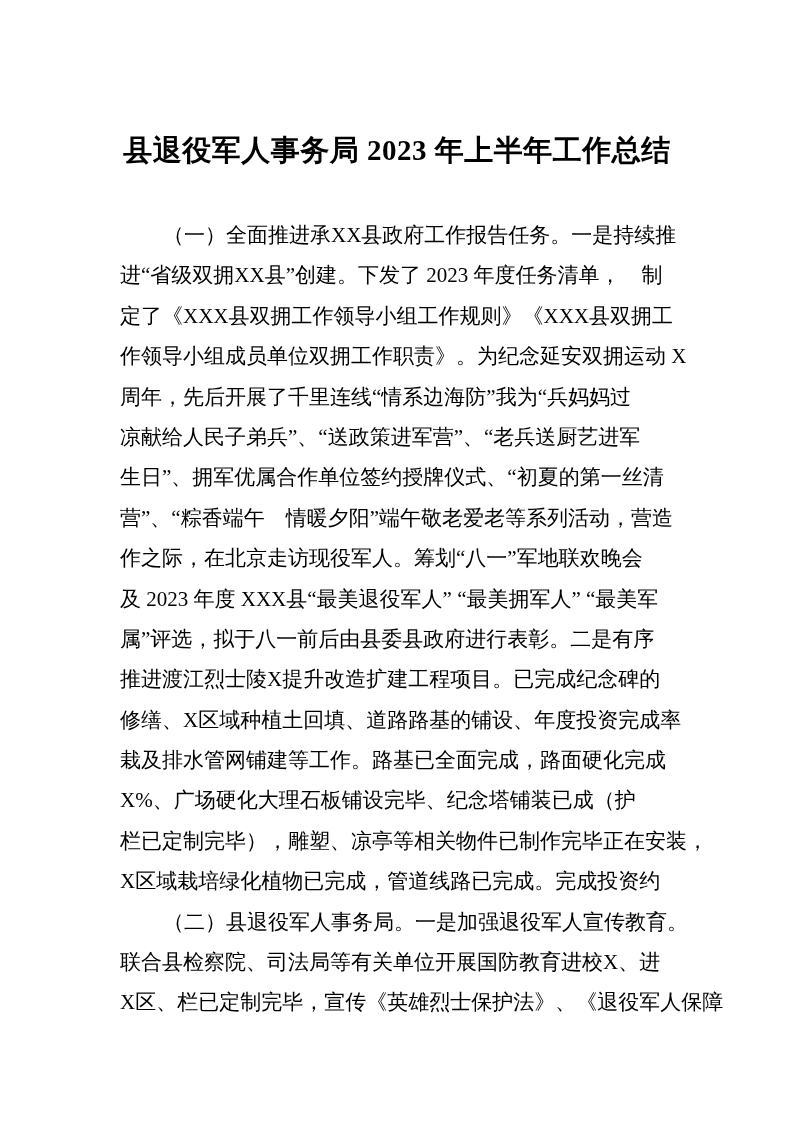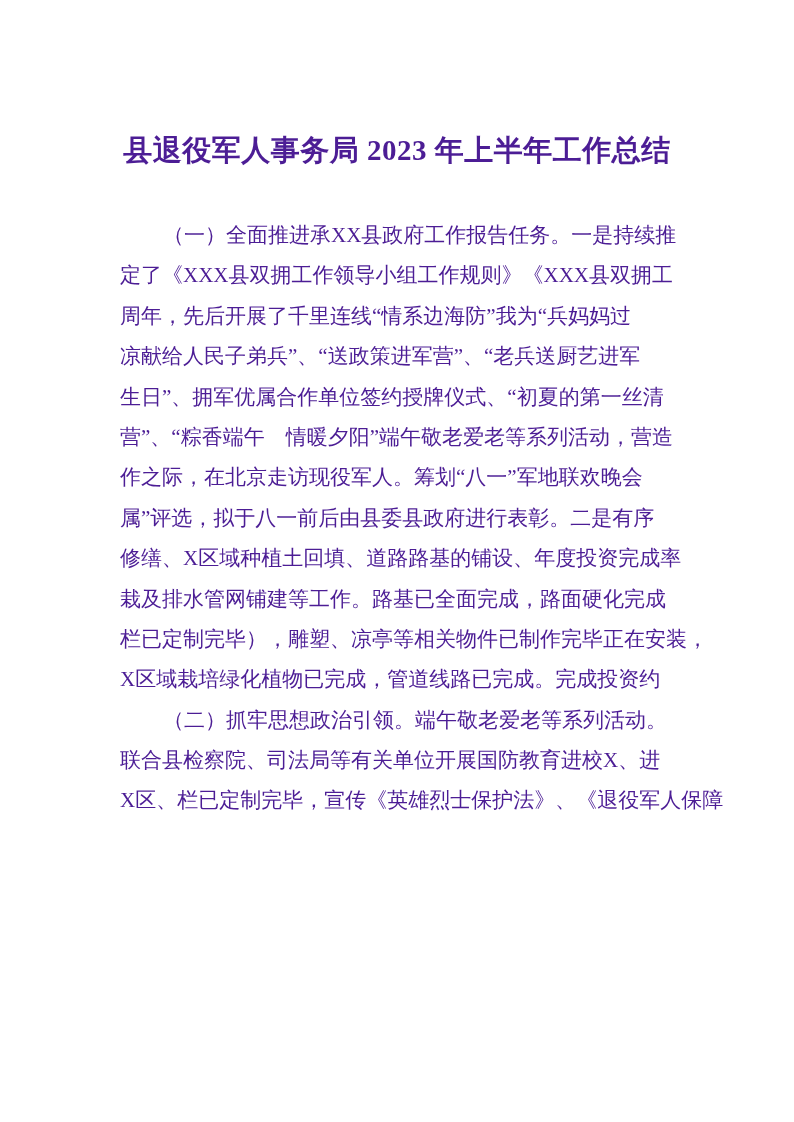--- a/index.html
+++ b/index.html
@@ -5,21 +5,21 @@
   html, body {
     margin: 0;
     padding: 0;
     background: #ffffff;
   }
   .page {
     position: relative;
     width: 794px;
     height: 1122px;
     background: #ffffff;
-    color: #4c1d95;
+    color: #000000;
     font-family: "Liberation Serif", "DejaVu Serif", serif;
     overflow: hidden;
   }
   .doc-title {
     position: absolute;
     top: 129px;
     left: 0;
     width: 100%;
     text-align: center;
     font-weight: 700;
@@ -44,28 +44,33 @@
     padding-left: 43px;
   }
 </style>
 </head>
 <body>
 
 <div class="page">
   <div class="doc-title">县退役军人事务局 2023 年上半年工作总结</div>
   <div class="doc-body">
       <div class="text-line indent">（一）全面推进承XX县政府工作报告任务。一是持续推</div>
+      <div class="text-line">进“省级双拥XX县”创建。下发了 2023 年度任务清单，　制</div>
       <div class="text-line">定了《XXX县双拥工作领导小组工作规则》《XXX县双拥工</div>
+      <div class="text-line">作领导小组成员单位双拥工作职责》。为纪念延安双拥运动 X</div>
       <div class="text-line">周年，先后开展了千里连线“情系边海防”我为“兵妈妈过</div>
       <div class="text-line">凉献给人民子弟兵”、“送政策进军营”、“老兵送厨艺进军</div>
       <div class="text-line">生日”、拥军优属合作单位签约授牌仪式、“初夏的第一丝清</div>
       <div class="text-line">营”、“粽香端午　情暖夕阳”端午敬老爱老等系列活动，营造</div>
       <div class="text-line">作之际，在北京走访现役军人。筹划“八一”军地联欢晚会</div>
+      <div class="text-line">及 2023 年度 XXX县“最美退役军人” “最美拥军人” “最美军</div>
       <div class="text-line">属”评选，拟于八一前后由县委县政府进行表彰。二是有序</div>
+      <div class="text-line">推进渡江烈士陵X提升改造扩建工程项目。已完成纪念碑的</div>
       <div class="text-line">修缮、X区域种植土回填、道路路基的铺设、年度投资完成率</div>
       <div class="text-line">栽及排水管网铺建等工作。路基已全面完成，路面硬化完成</div>
+      <div class="text-line">X%、广场硬化大理石板铺设完毕、纪念塔铺装已成（护</div>
       <div class="text-line">栏已定制完毕），雕塑、凉亭等相关物件已制作完毕正在安装，</div>
       <div class="text-line">X区域栽培绿化植物已完成，管道线路已完成。完成投资约</div>
-      <div class="text-line indent">（二）抓牢思想政治引领。端午敬老爱老等系列活动。</div>
+      <div class="text-line indent">（二）县退役军人事务局。一是加强退役军人宣传教育。</div>
       <div class="text-line">联合县检察院、司法局等有关单位开展国防教育进校X、进</div>
       <div class="text-line">X区、栏已定制完毕，宣传《英雄烈士保护法》、《退役军人保障</div>
     </div>
 </div>
 
 </body></html>

